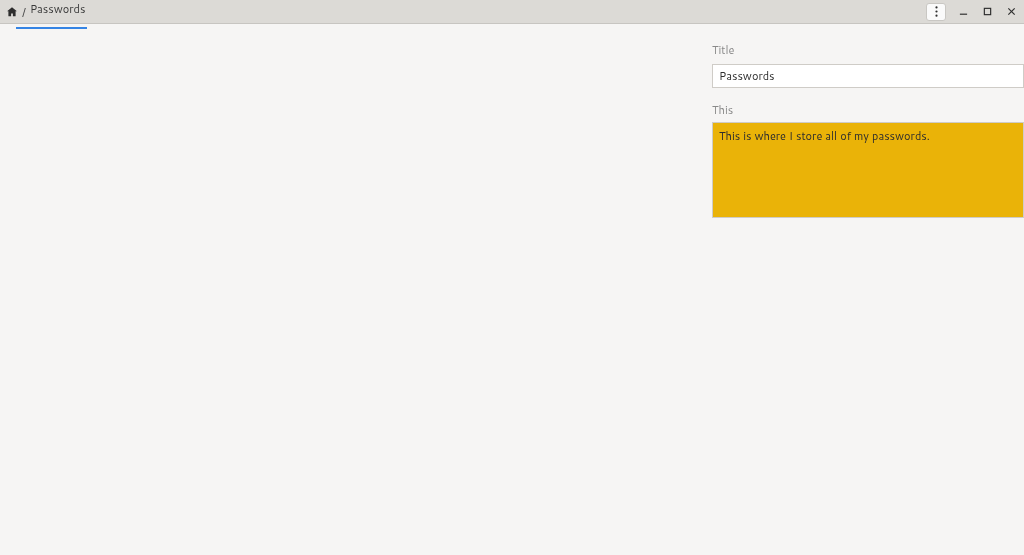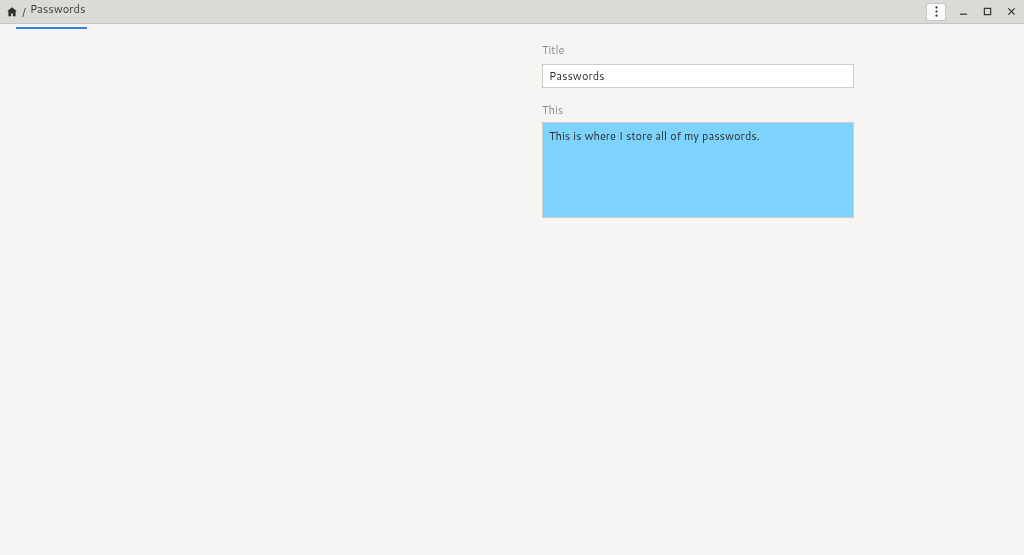--- a/index.html
+++ b/index.html
@@ -44,21 +44,21 @@
       cursor: pointer;
       color: #2e2e2e;
       font-size: 10px;
     }
     .win-btn svg { width: 9px; height: 9px; stroke: #2e2e2e; fill: none; stroke-width: 1.3; }
     
     .content {
       padding: 18px 0 0 16px;
       display: flex;
       flex-direction: column;
-      align-items: center;
+      align-items: flex-end;
     }
     .form {
       margin-left: 356px;
       width: 312px;
     }
     .field-label {
       font-size: 11px;
       color: #8a8a8a;
       margin-bottom: 4px;
       display: block;
@@ -71,21 +71,21 @@
       padding: 0 6px;
       font-size: 11px;
       color: #2e2e2e;
       margin-bottom: 14px;
       font-family: inherit;
     }
     .notes-area {
       width: 100%;
       height: 96px;
       border: 1px solid #cfccc7;
-      background: #7dd3fc;
+      background: #eab308;
       padding: 5px 6px;
       font-size: 11px;
       color: #2e2e2e;
       font-family: inherit;
       resize: none;
     }
   </style>
 </head>
 <body>
 

